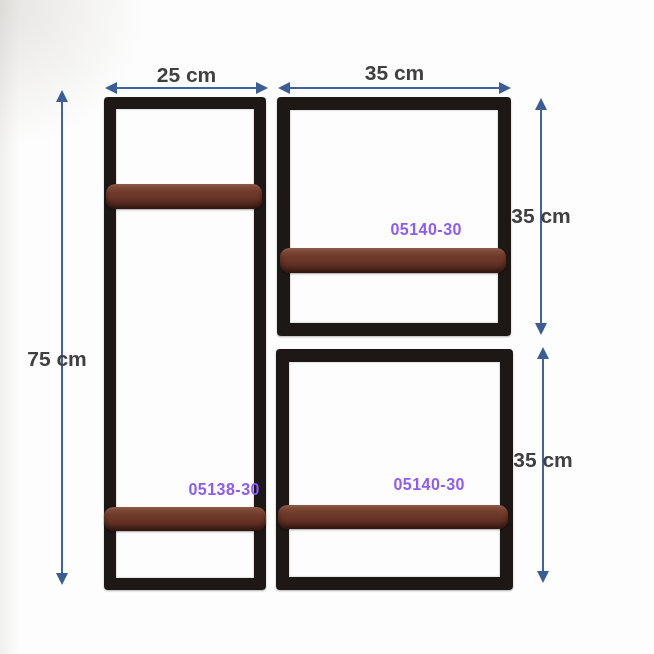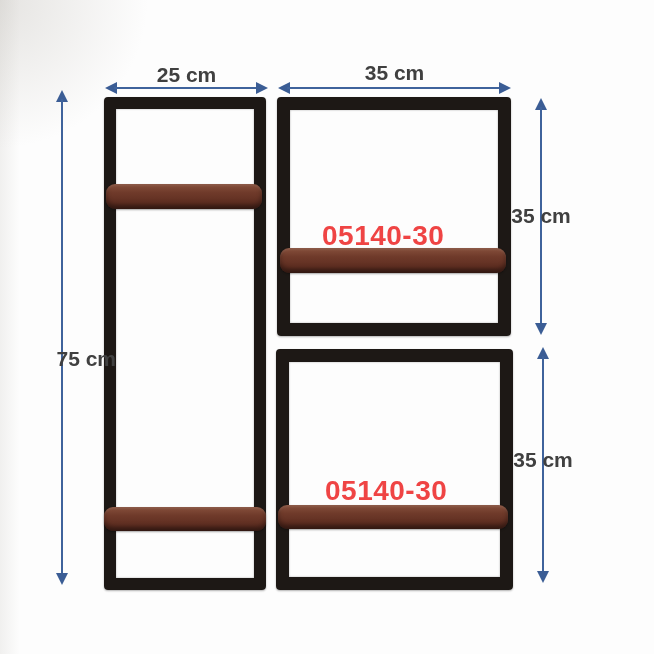--- a/index.html
+++ b/index.html
@@ -45,24 +45,24 @@
   }
   #board-tall-upper { left: 106px; top: 184px; width: 156px; height: 25px; }
   #board-tall-lower { left: 104px; top: 507px; width: 162px; height: 24px; }
   #board-tr         { left: 280px; top: 248px; width: 226px; height: 25px; }
   #board-br         { left: 278px; top: 505px; width: 230px; height: 24px; }
 
   
   .code {
     position: absolute;
     font-weight: bold;
-    font-size: 28px;
-    color: #ef4444;
+    font-size: 16px;
+    color: #8b5cf6;
     letter-spacing: 0.5px;
-    text-align: left;
+    text-align: right;
     z-index: 3;
     line-height: 1;
   }
   #code-tall { left: 120px; top: 482px; width: 140px; }
   #code-tr   { left: 322px; top: 222px; width: 140px; }
   #code-br   { left: 325px; top: 477px; width: 140px; }
 
   
   .dim { position: absolute; z-index: 2; }
   .dim .line { position: absolute; background: #3f639c; }
@@ -87,32 +87,33 @@
     position: absolute;
     font-weight: bold;
     font-size: 21px;
     color: #404040;
     text-align: center;
     z-index: 4;
     line-height: 1;
   }
   #label-width-tall  { left: 105px; top: 64px;  width: 163px; }
   #label-width-tr    { left: 278px; top: 62px;  width: 233px; }
-  #label-height-tall { left: 16px;  top: 348px; width: 100px; text-align: right; }
+  #label-height-tall { left: 7px;  top: 348px; width: 100px; }
   #label-height-tr   { left: 491px; top: 205px; width: 100px; }
   #label-height-br   { left: 493px; top: 449px; width: 100px; }
 </style>
 </head>
 <body>
 
 <div class="canvas">
 
   <div class="frame" id="frame-tall"></div>
   <div class="board" id="board-tall-upper"></div>
   <div class="board" id="board-tall-lower"></div>
+  <div class="code" id="code-tall">05138-30</div>
 
   <div class="frame" id="frame-tr"></div>
   <div class="board" id="board-tr"></div>
   <div class="code" id="code-tr">05140-30</div>
 
   <div class="frame" id="frame-br"></div>
   <div class="board" id="board-br"></div>
   <div class="code" id="code-br">05140-30</div>
 
   <div class="dim dim-h" id="dim-width-tall">

